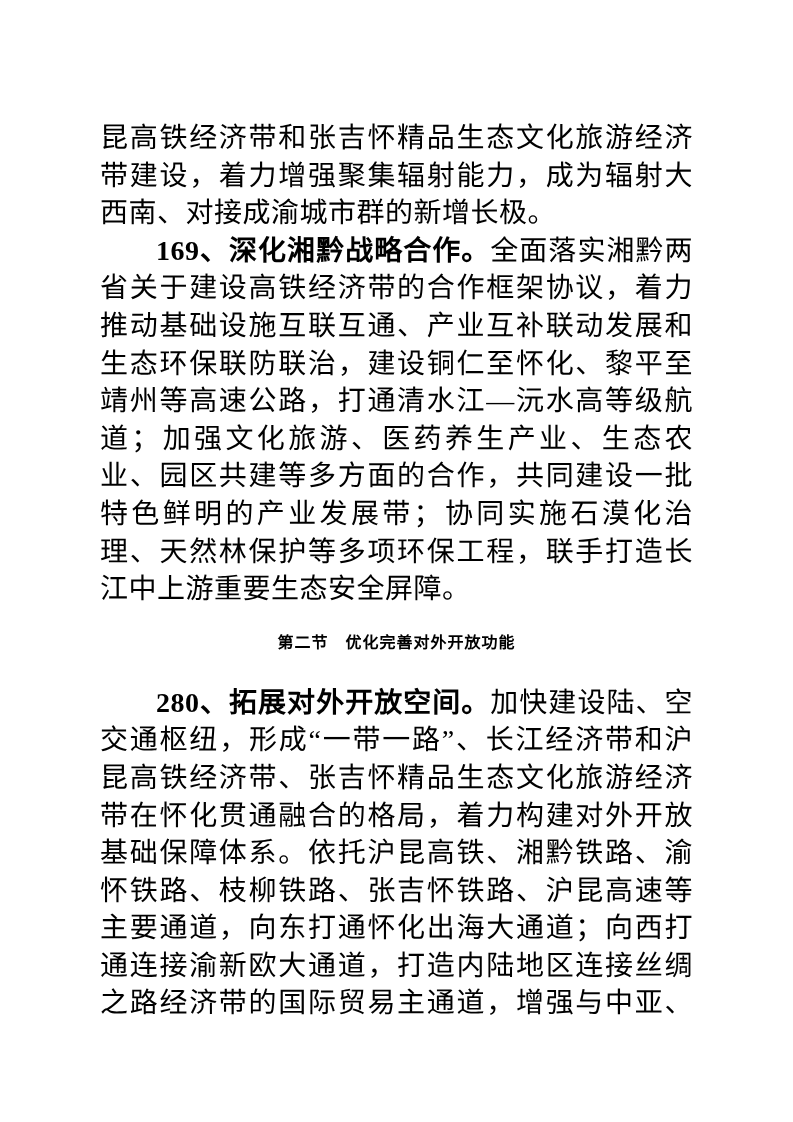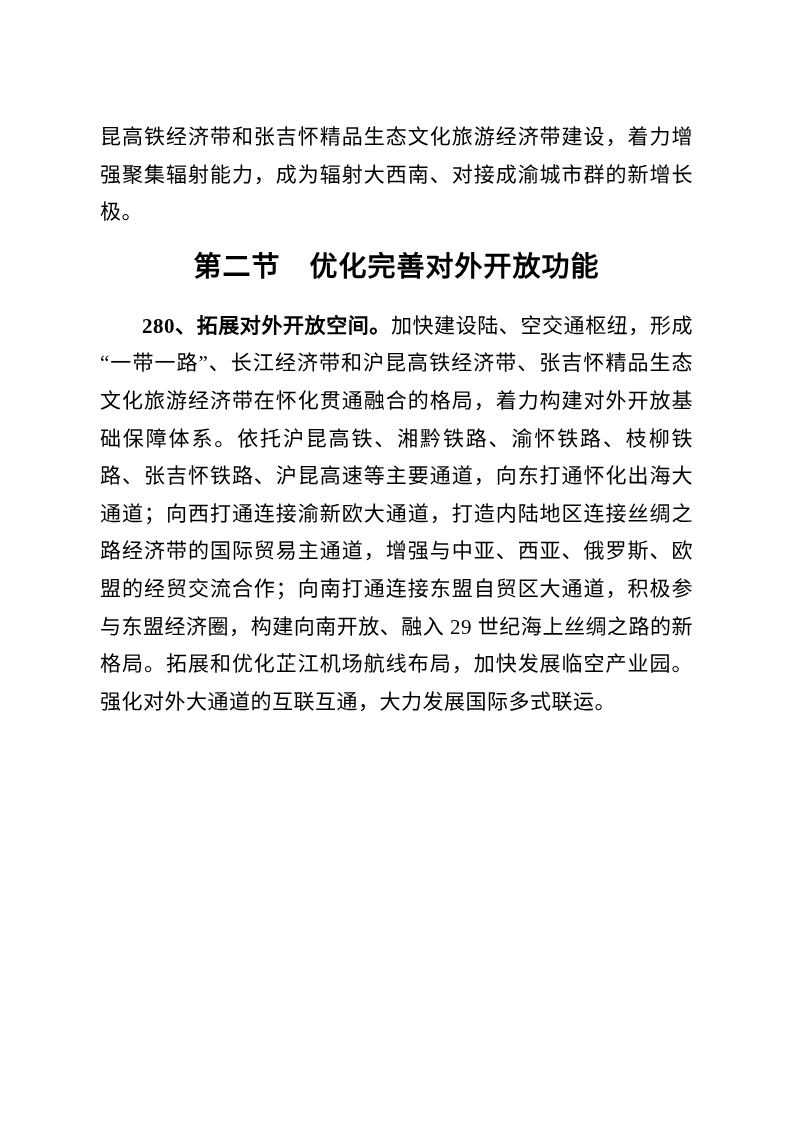--- a/index.html
+++ b/index.html
@@ -19,35 +19,35 @@
   .content {
     position: absolute;
     left: 100px;
     top: 119px;
     width: 593px;
     height: 906px;
     overflow: hidden;
   }
   .body-par {
     margin: 0;
-    font-size: 21px;
+    font-size: 28px;
     line-height: 37.6px;
     text-align: justify;
     text-justify: inter-character;
     letter-spacing: 0.5px;
   }
   .body-par.indent {
     text-indent: 2em;
   }
   .lead-bold {
     font-weight: bold;
   }
   .section-heading {
     margin: 16px 0 22px 0;
-    font-size: 28px;
+    font-size: 16px;
     line-height: 38px;
     font-weight: bold;
     text-align: center;
     letter-spacing: 1px;
   }
   .page-number {
     position: absolute;
     left: 0;
     top: 1028px;
     width: 793px;
@@ -59,20 +59,21 @@
   }
 </style>
 </head>
 <body>
 
 <div class="page">
   <div class="content">
 
     <p class="body-par"><span>昆高铁经济带和张吉怀精品生态文化旅游经济带建设，着力增强聚集辐射能力，成为辐射大西南、对接成渝城市群的新增长极。</span></p>
 
+    <p class="body-par indent"><span class="lead-bold">169、深化湘黔战略合作。</span><span>全面落实湘黔两省关于建设高铁经济带的合作框架协议，着力推动基础设施互联互通、产业互补联动发展和生态环保联防联治，建设铜仁至怀化、黎平至靖州等高速公路，打通清水江—沅水高等级航道；加强文化旅游、医药养生产业、生态农业、园区共建等多方面的合作，共同建设一批特色鲜明的产业发展带；协同实施石漠化治理、天然林保护等多项环保工程，联手打造长江中上游重要生态安全屏障。</span></p>
 
     <div class="section-heading">第二节　优化完善对外开放功能</div>
 
     <p class="body-par indent"><span class="lead-bold">280、拓展对外开放空间。</span><span>加快建设陆、空交通枢纽，形成“一带一路”、长江经济带和沪昆高铁经济带、张吉怀精品生态文化旅游经济带在怀化贯通融合的格局，着力构建对外开放基础保障体系。依托沪昆高铁、湘黔铁路、渝怀铁路、枝柳铁路、张吉怀铁路、沪昆高速等主要通道，向东打通怀化出海大通道；向西打通连接渝新欧大通道，打造内陆地区连接丝绸之路经济带的国际贸易主通道，增强与中亚、西亚、俄罗斯、欧盟的经贸交流合作；向南打通连接东盟自贸区大通道，积极参与东盟经济圈，构建向南开放、融入 29 世纪海上丝绸之路的新格局。拓展和优化芷江机场航线布局，加快发展临空产业园。强化对外大通道的互联互通，大力发展国际多式联运。</span></p>
 
     <p class="body-par indent"></p>
 
   </div>
 
 </div>

